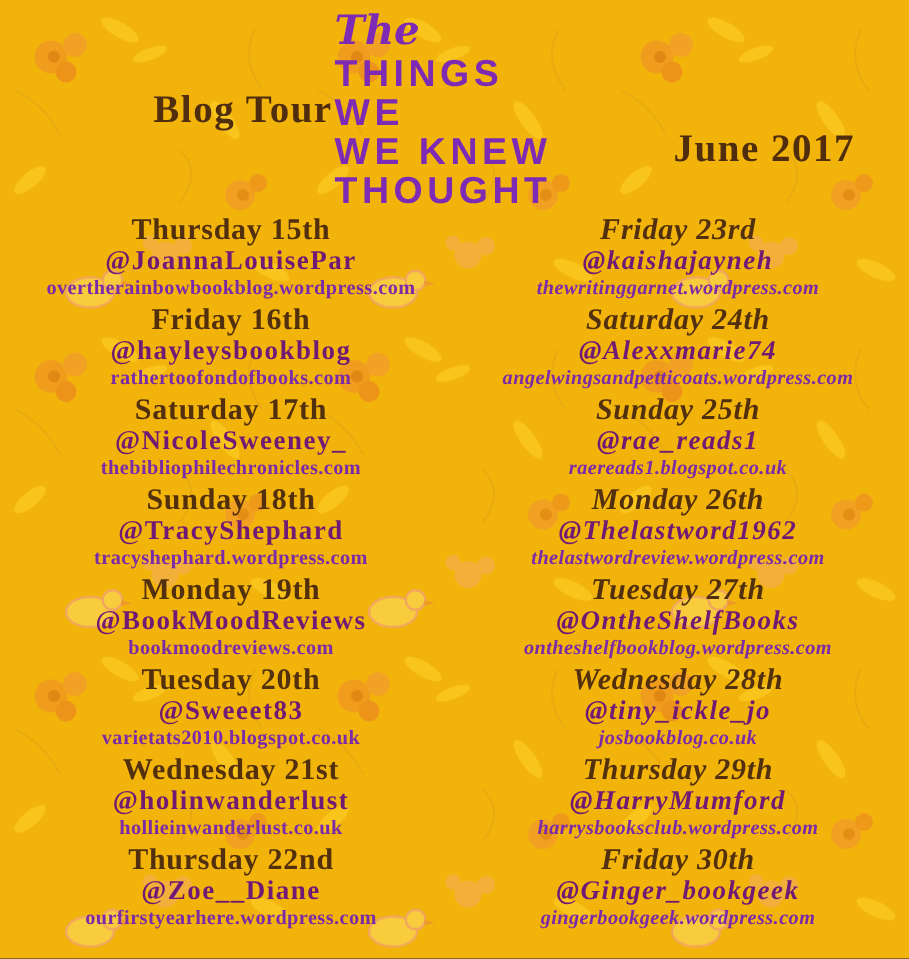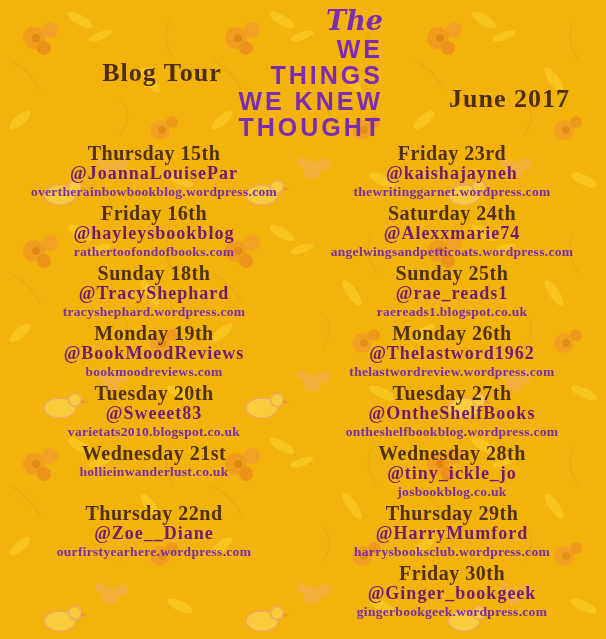--- a/index.html
+++ b/index.html
@@ -20,35 +20,35 @@
     letter-spacing:1px;
   }
   .hdr-right{
     position:absolute;top:66px;left:370px;width:200px;
     text-align:right;font-weight:bold;font-size:26px;color:#4f2d0d;
     letter-spacing:1px;
     margin-top:18px;
   }
   .title{
     position:absolute;top:6px;left:223px;width:160px;
-    text-align:right;color:#7d2ab5;
+    text-align:left;color:#7d2ab5;
   }
   .title-script{
     font-family:"DejaVu Serif", serif;
     font-style:italic;font-weight:bold;font-size:27px;line-height:30px;
   }
   .title-line{
     font-family:"Liberation Sans", sans-serif;
     font-weight:800;font-size:25px;line-height:26px;letter-spacing:3px;
   }
 
   
   .col{position:absolute;top:143px;width:296px;display:flex;flex-direction:column;}
   .col-left{left:6px;}
-  .col-right{left:304px;}
+  .col-right{left:304px;font-style:italic;}
   .entry{height:60px;text-align:center;}
   .entry .date{
     font-weight:bold;font-size:20px;line-height:20px;color:#53300d;
     letter-spacing:.5px;
   }
   .entry .handle{
     font-weight:bold;font-size:18px;line-height:20px;color:#701a75;
     letter-spacing:1px;
   }
   .entry .url{
@@ -107,56 +107,62 @@
     </defs>
     <rect x="0" y="0" width="606" height="639" fill="url(#floral)"></rect>
   </svg>
 
   <div class="content">
 
     <div class="hdr-left">Blog Tour</div>
 
     <div class="title">
       <div class="title-script">The</div>
+      <div class="title-line">THINGS</div>
       <div class="title-line">WE</div>
-      <div class="title-line">THINGS</div>
       <div class="title-line">WE KNEW</div>
       <div class="title-line">THOUGHT</div>
     </div>
 
     <div class="hdr-right">June 2017</div>
 
     <div class="col col-left">
       <div class="entry">
         <div class="date">Thursday 15th</div>
         <div class="handle">@JoannaLouisePar</div>
         <div class="url">overtherainbowbookblog.wordpress.com</div>
       </div>
       <div class="entry">
         <div class="date">Friday 16th</div>
         <div class="handle">@hayleysbookblog</div>
         <div class="url">rathertoofondofbooks.com</div>
       </div>
       <div class="entry">
+        <div class="date">Saturday 17th</div>
+        <div class="handle">@NicoleSweeney_</div>
+        <div class="url">thebibliophilechronicles.com</div>
+      </div>
+      <div class="entry">
         <div class="date">Sunday 18th</div>
         <div class="handle">@TracyShephard</div>
         <div class="url">tracyshephard.wordpress.com</div>
       </div>
       <div class="entry">
         <div class="date">Monday 19th</div>
         <div class="handle">@BookMoodReviews</div>
         <div class="url">bookmoodreviews.com</div>
       </div>
       <div class="entry">
         <div class="date">Tuesday 20th</div>
         <div class="handle">@Sweeet83</div>
         <div class="url">varietats2010.blogspot.co.uk</div>
       </div>
       <div class="entry">
         <div class="date">Wednesday 21st</div>
+        <div class="handle">@holinwanderlust</div>
         <div class="url">hollieinwanderlust.co.uk</div>
       </div>
       <div class="entry">
         <div class="date">Thursday 22nd</div>
         <div class="handle">@Zoe__Diane</div>
         <div class="url">ourfirstyearhere.wordpress.com</div>
       </div>
     </div>
 
     <div class="col col-right">

